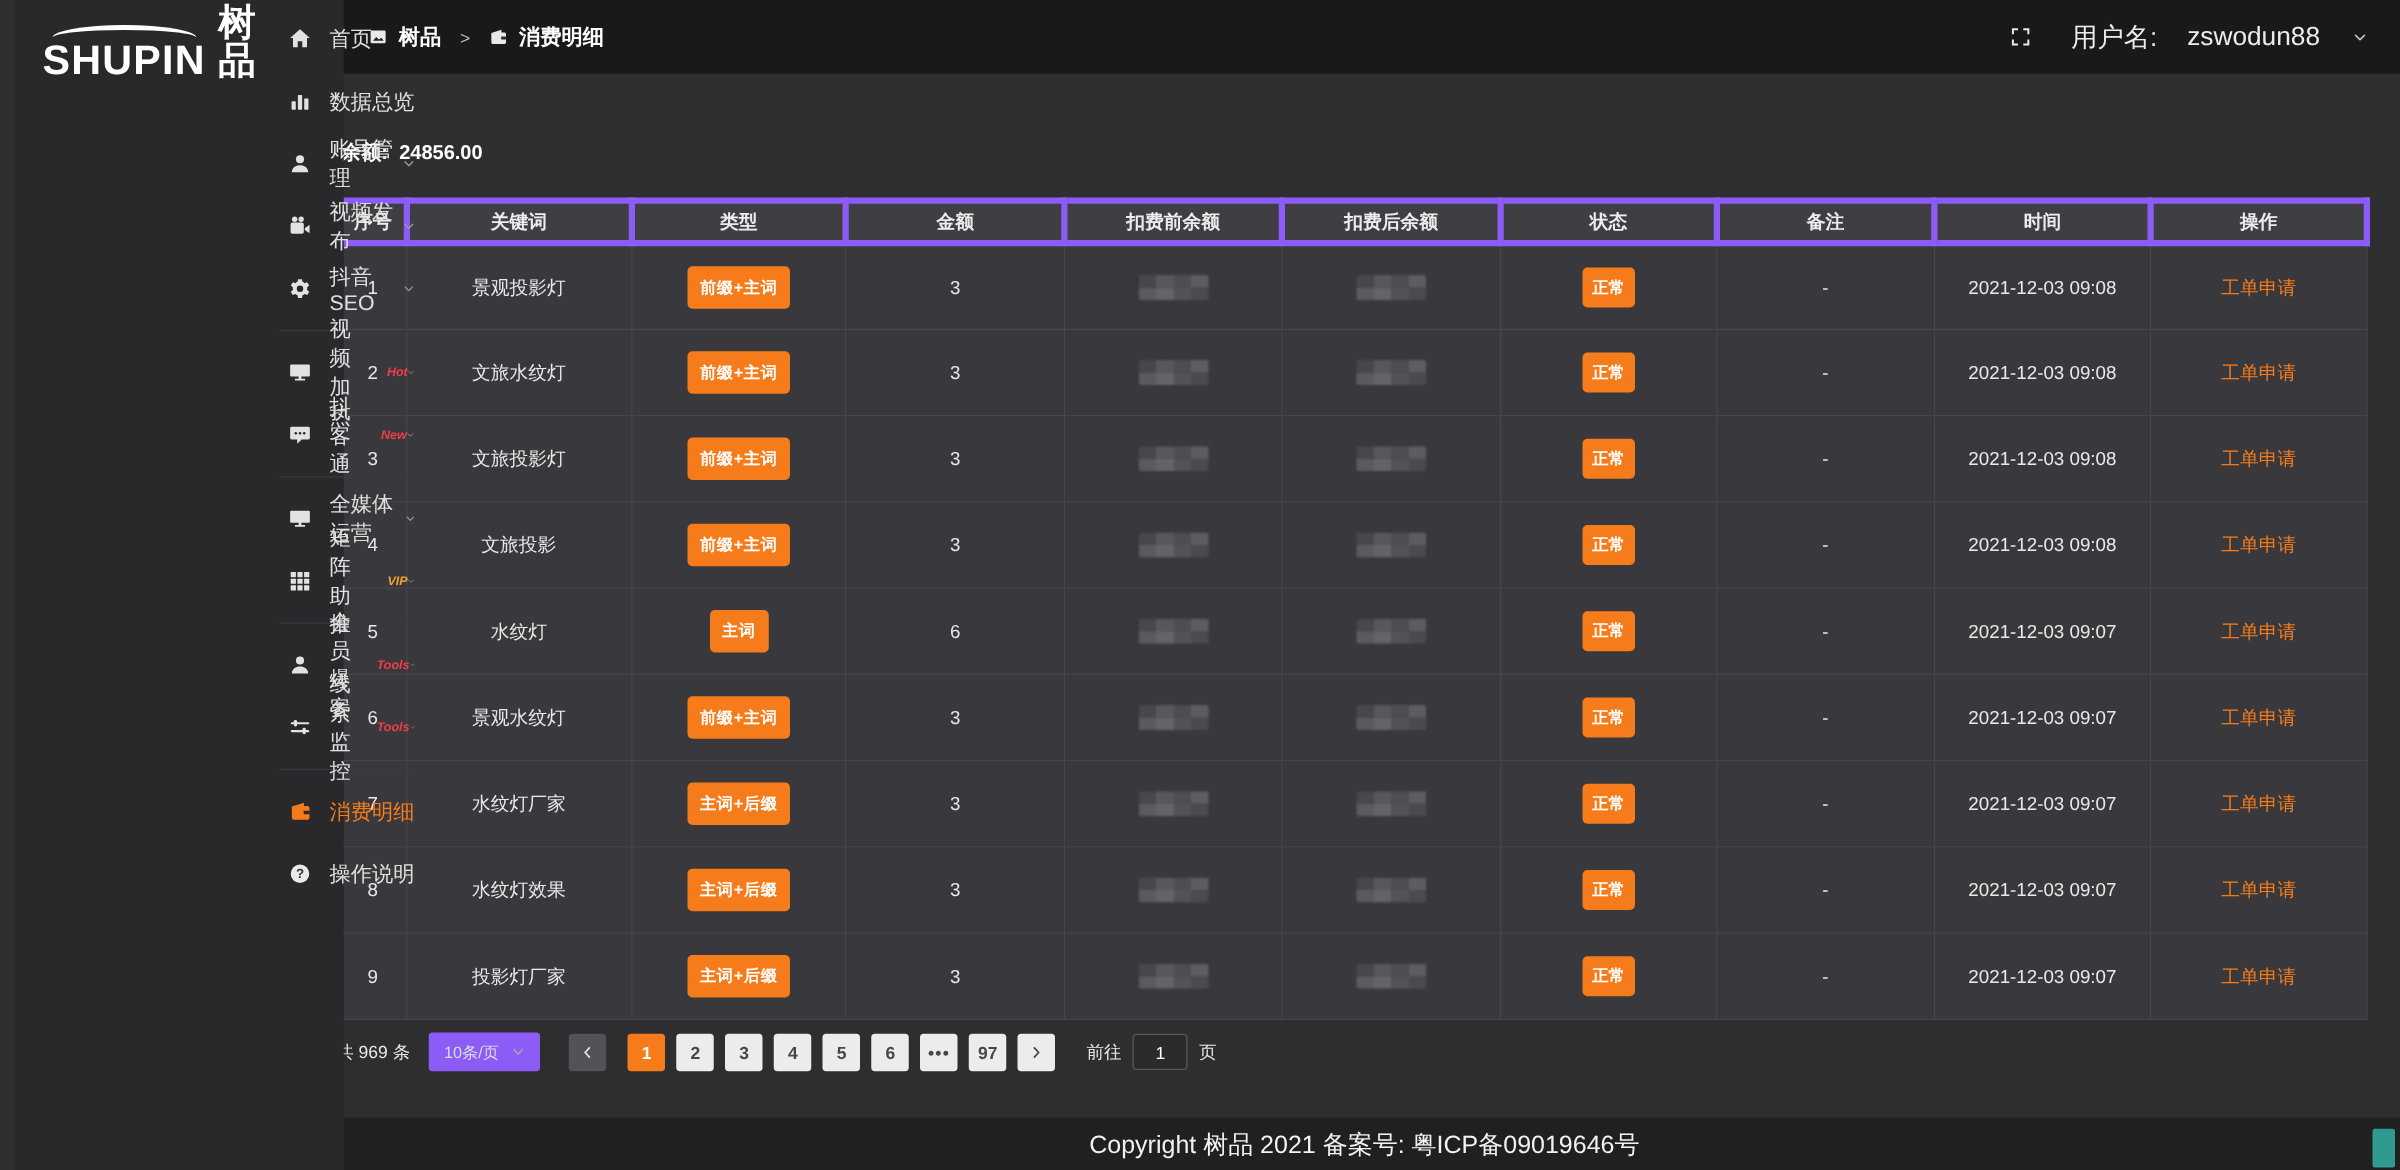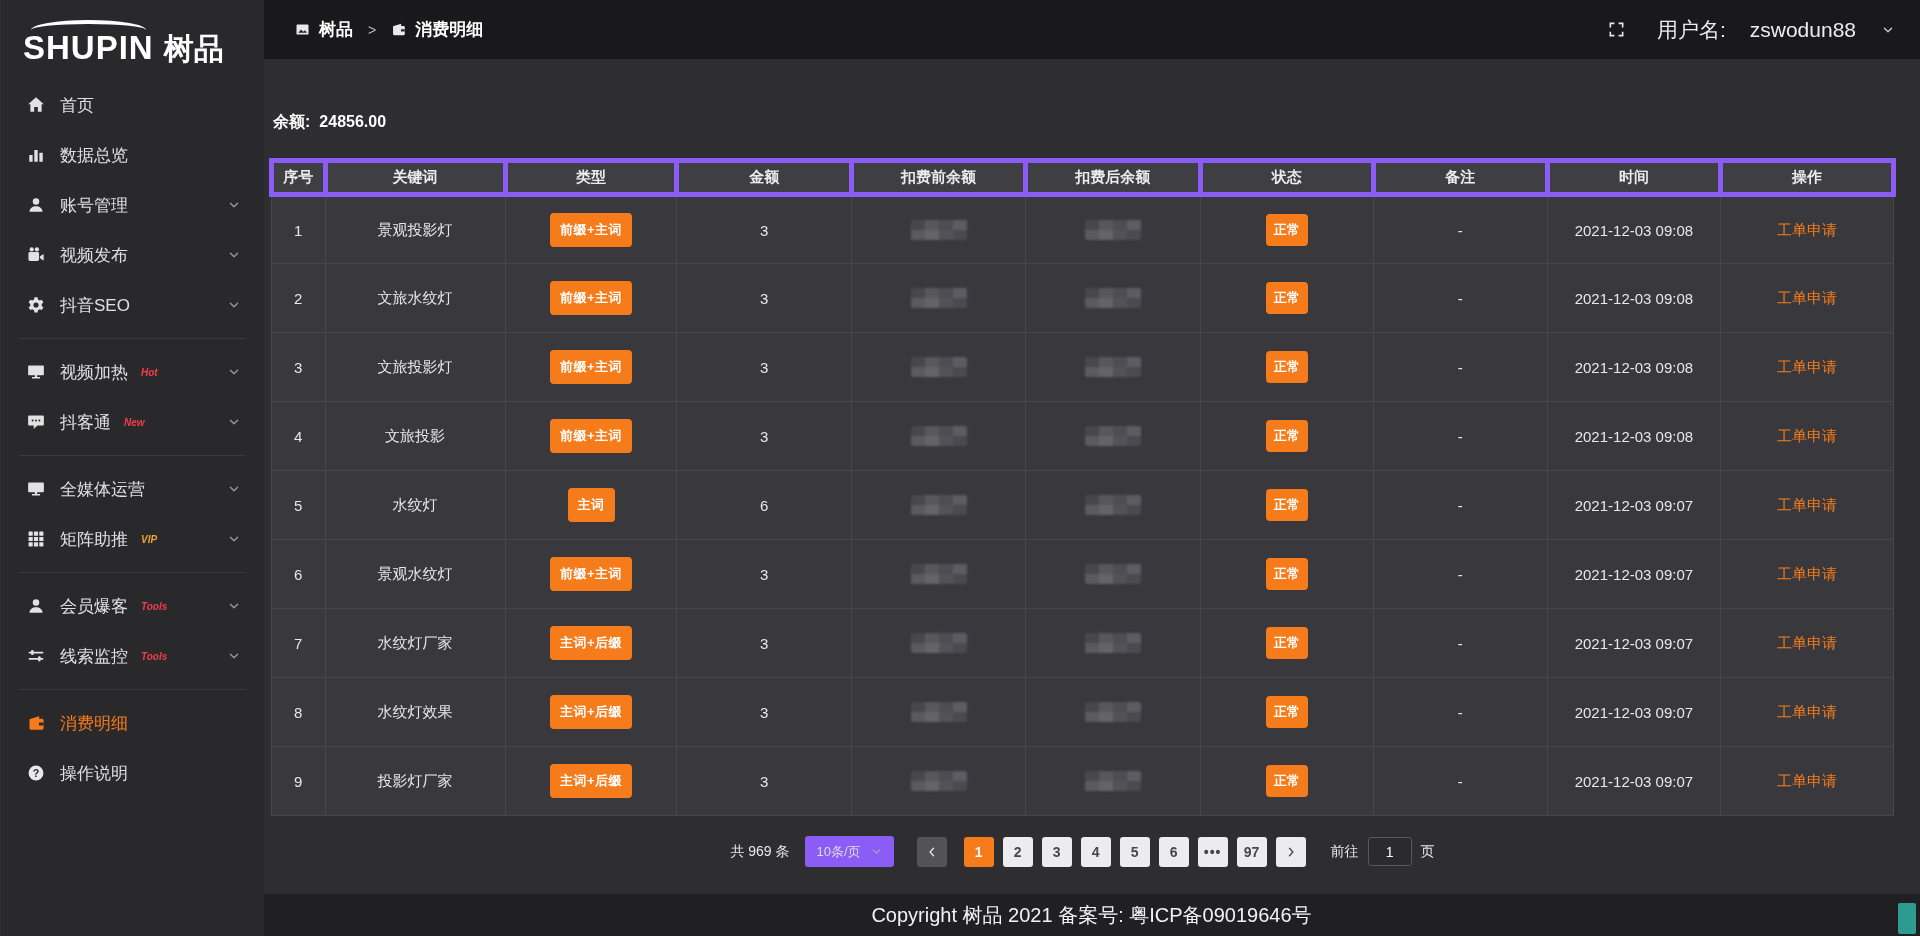--- a/index.html
+++ b/index.html
@@ -11,22 +11,22 @@
   .topbar { position:absolute; left:263px; top:0; right:0; height:59px; background:#19191b;
             display:flex; align-items:center; justify-content:space-between; padding:0 26px 0 32px; }
   .breadcrumb { display:flex; align-items:center; gap:9px; color:#fff; font-size:17px; font-weight:bold; }
   .bc-icon { width:15px; height:15px; display:inline-flex; color:#e9e9e9; }
   .bc-sep { color:#bdbdbd; font-size:14px; font-weight:normal; margin:0 6px; }
   .topbar-right { display:flex; align-items:center; gap:32px; color:#ececec; font-size:21px; }
   .fs-icon { width:17px; height:17px; display:inline-flex; cursor:pointer; }
   .tb-chevron { width:12px; height:12px; display:inline-flex; color:#cfcfcf; margin-left:-6px; cursor:pointer; }
 
   
-  .sidebar { position:absolute; left:1px; top:0; width:263px; height:936px; background:#29292c;
-             display:flex; flex-direction:column; z-index:2; }
+  .sidebar { position:absolute; left:12px; top:0; width:263px; height:936px; background:#29292c;
+             display:flex; z-index:2; }
   .logo { height:74px; display:flex; align-items:flex-end; padding:10px 0 10px 22px; }
   .logo-en { position:relative; color:#fff; font-weight:900; font-size:33px; letter-spacing:1px; line-height:1; }
   .logo-en::before { content:""; position:absolute; left:8px; right:8px; top:-11px; height:16px;
                      border-top:4px solid #fff; border-radius:50%; }
   .logo-cn { color:#fff; font-weight:900; font-size:30px; margin-left:10px; line-height:1; }
   .menu { flex:1; padding-top:6px; }
   .menu-item { height:50px; display:flex; align-items:center; padding:0 24px 0 26px;
                color:#e0e0e0; font-size:17px; cursor:pointer; }
   .mi-icon { width:18px; height:18px; display:inline-flex; margin-right:15px; color:#e2e2e2; flex:none; }
   .mi-badge { margin-left:13px; font-style:italic; font-weight:bold; font-size:10px; }
@@ -50,22 +50,22 @@
                   font-weight:bold; padding:7px 8px; border-radius:4px; }
   .action-link { color:#f67c1b; cursor:pointer; }
   .blur-block { display:inline-block; width:56px; height:20px; border-radius:2px; vertical-align:middle;
      background-image:
        linear-gradient(90deg,#47474c 0 25%,#57575c 0 50%,#4d4d52 0 75%,#5c5c62 0),
        linear-gradient(90deg,#5a5a5f 0 25%,#646468 0 50%,#525257 0 75%,#4a4a4f 0);
      background-size:100% 50%,100% 50%; background-position:top,bottom; background-repeat:no-repeat;
      filter:blur(1px); }
 
   
-  .pagination { display:flex; align-items:center; justify-content:center; gap:9px;
-                margin-top:20px; color:#e9e9e9; font-size:14px; }
+  .pagination { display:flex; align-items:center; justify-content:flex-start; gap:9px;
+                margin-top:10px; color:#e9e9e9; font-size:14px; }
   .pg-total { margin-right:6px; }
   .pg-size { height:31px; background:#8b5cf6; border-radius:3px; padding:0 12px; display:flex;
              align-items:center; gap:10px; font-size:13px; color:#dcdcdc; cursor:pointer; margin-right:14px; }
   .pg-size .pg-chev { width:11px; height:11px; display:inline-flex; color:#a8a8a8; }
   .pg-btn { min-width:30px; height:30px; border:none; border-radius:3px; background:#ececee;
             color:#46464b; font-size:14px; font-weight:bold; display:flex; align-items:center;
             justify-content:center; cursor:pointer; font-family:inherit; padding:0 6px; }
   .pg-btn .pg-chev { width:12px; height:12px; display:inline-flex; }
   .pg-btn.active { background:#f67c1b; color:#fff; }
   .pg-btn.pg-prev { background:#525257; color:#e6e6e6; margin-right:8px; }

